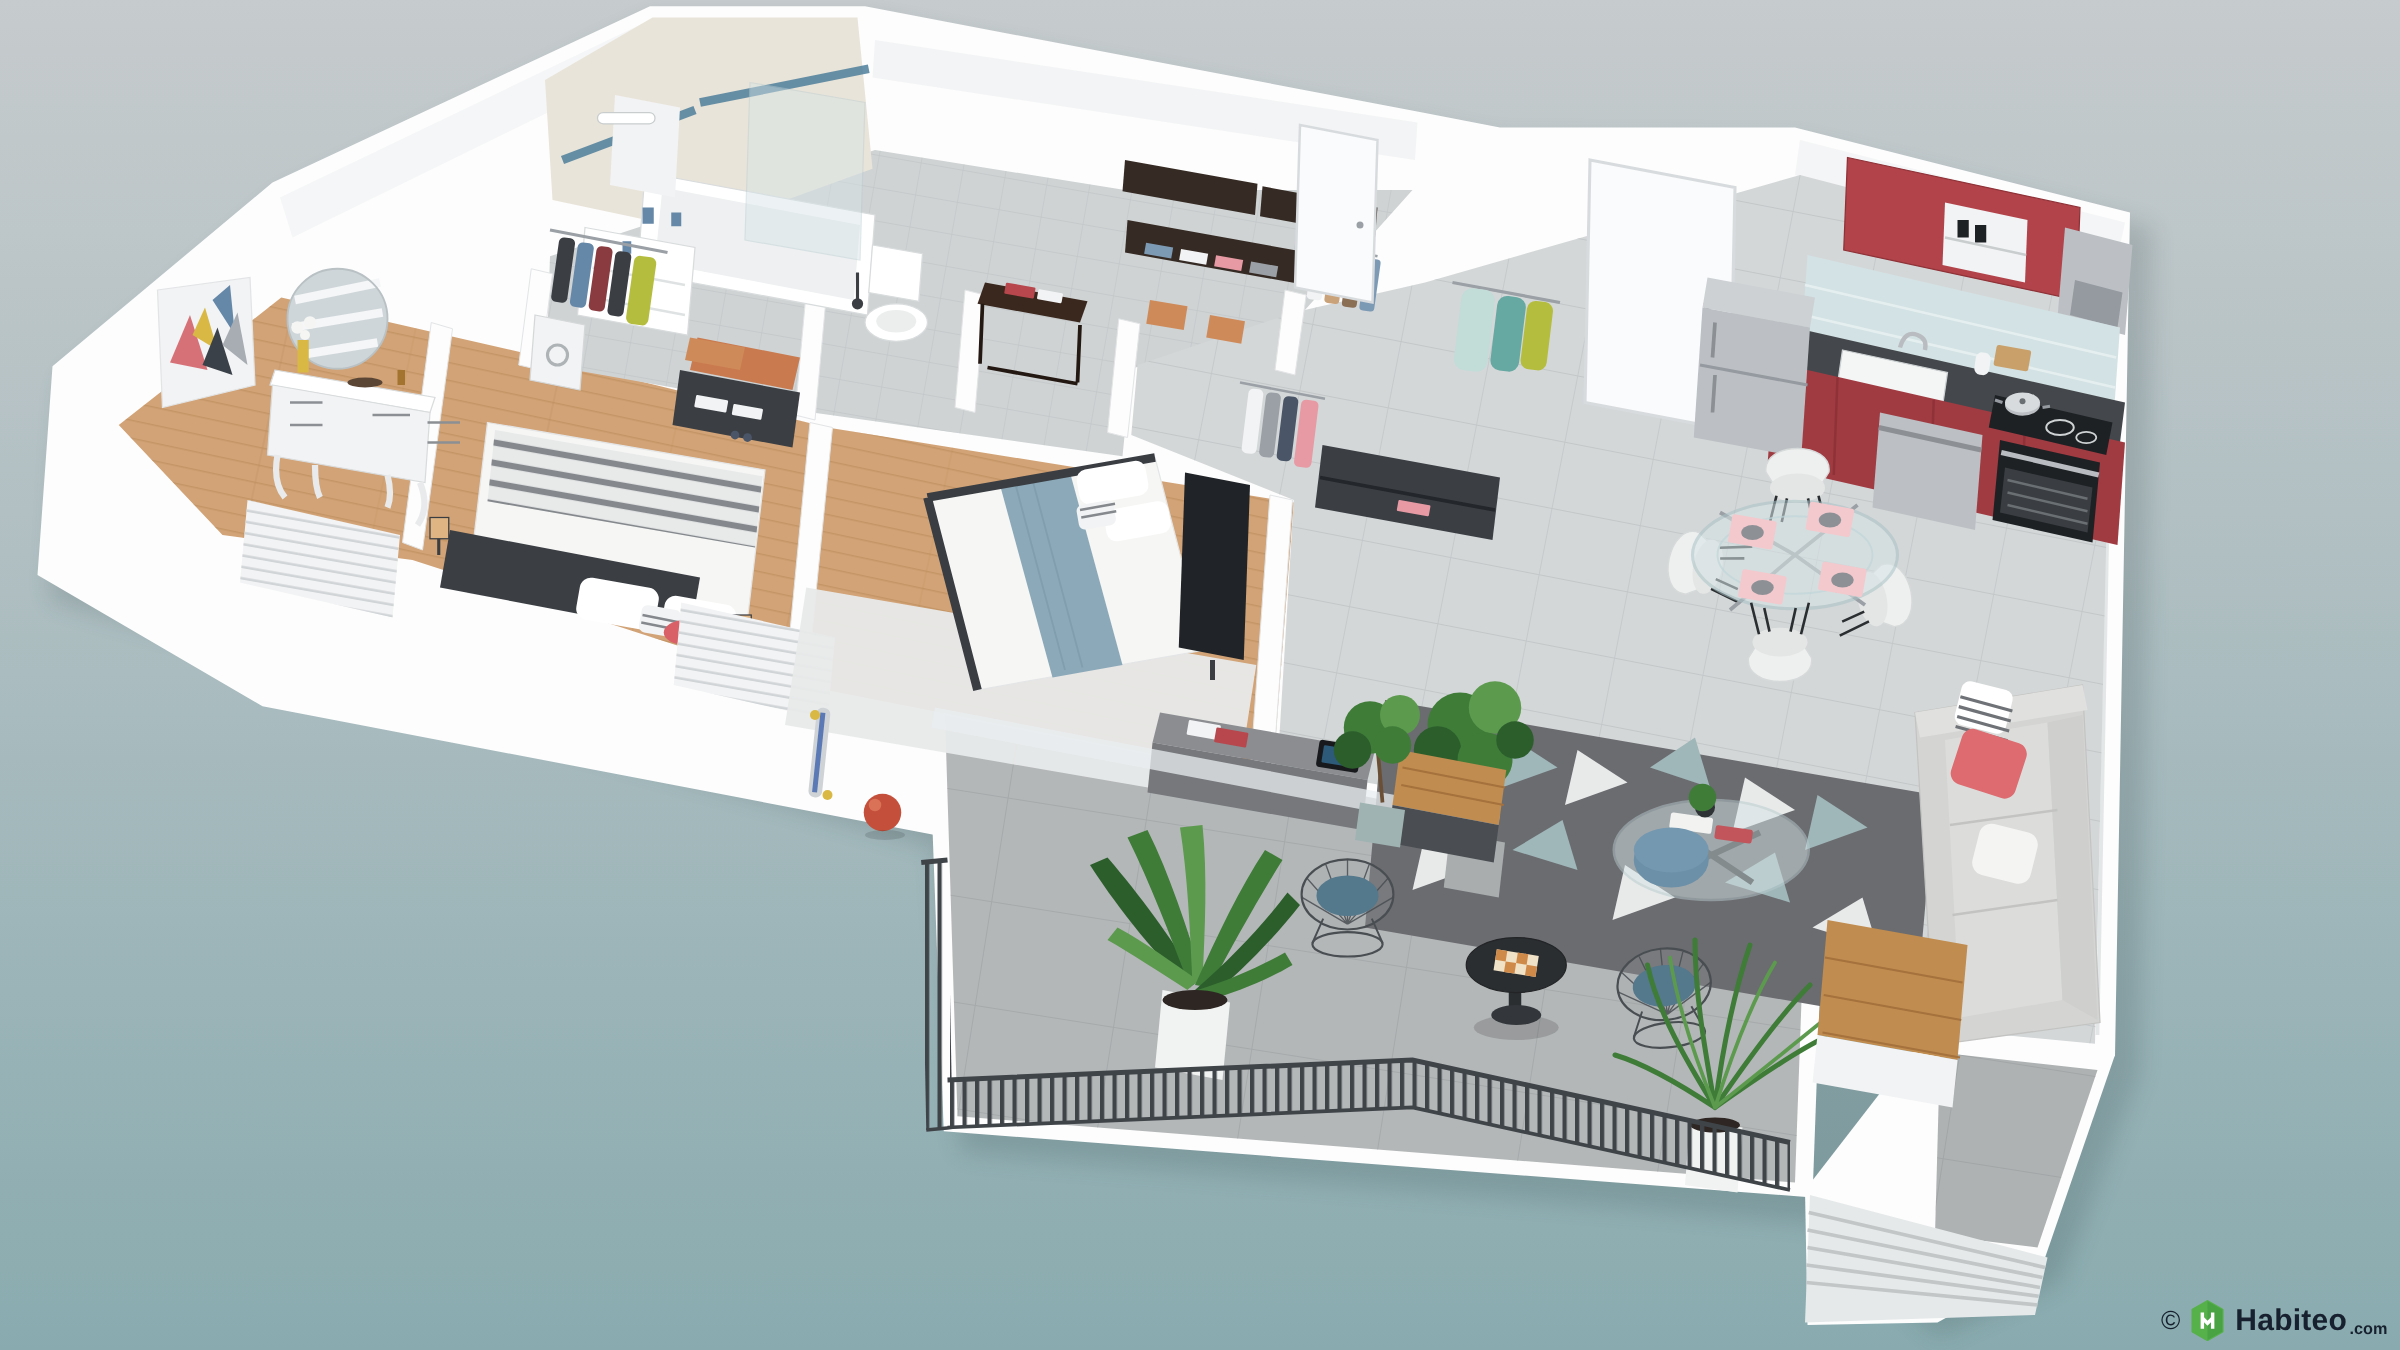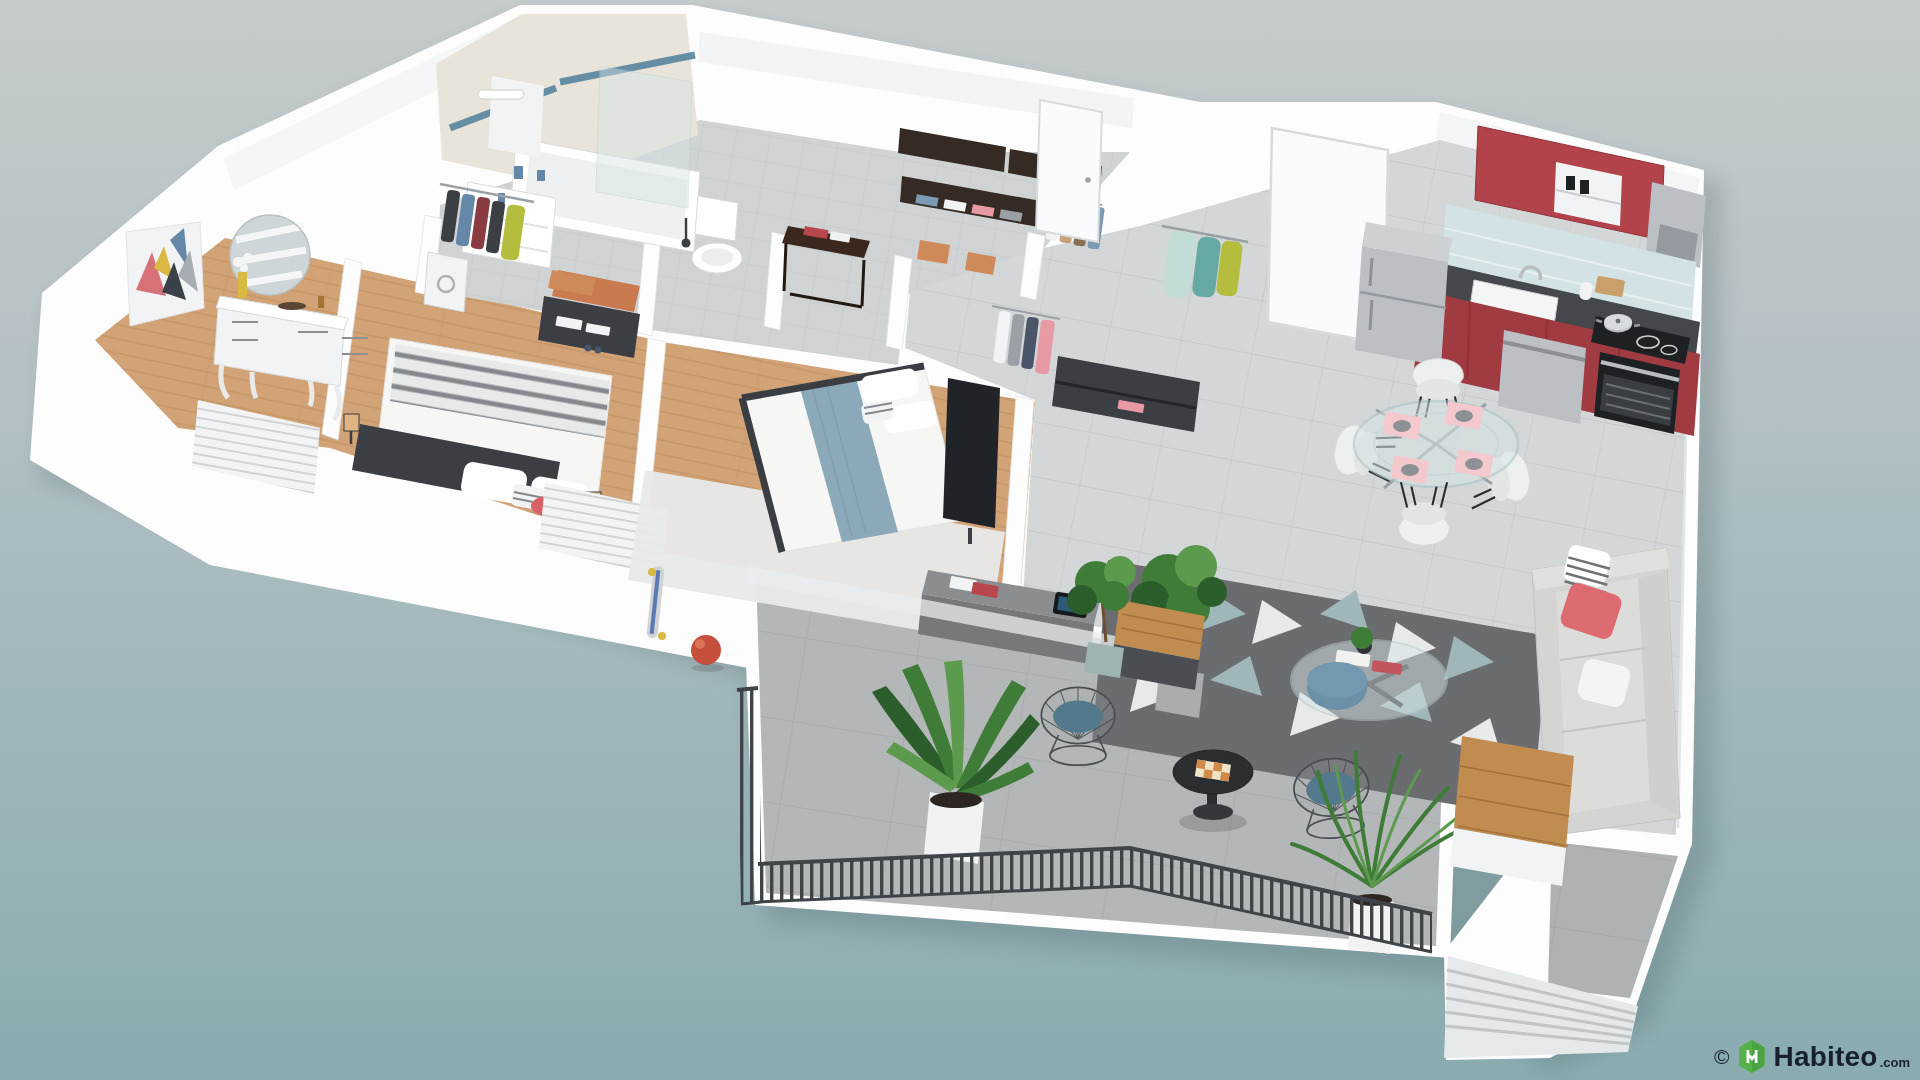--- a/index.html
+++ b/index.html
@@ -36,21 +36,21 @@
   .cNa{fill:var(--cloth_navy)} .cPk{fill:var(--cloth_pink)} .cGy{fill:var(--cloth_gray)}
   .glass{fill:var(--glass)} .wbar{fill:var(--wood_bar)} .wbarln{stroke:var(--wood_bar_line)}
   .ball{fill:var(--ball_red)} .mat{fill:var(--placemat_pink)} .plate{fill:var(--plate_gray)}
   .shadowFill{fill:var(--shadow)}
   .white{fill:#ffffff} .offw{fill:#f2f3f4}
   .edge{stroke:var(--wall_edge)}
 
   .watermark{position:absolute;right:10px;bottom:7px;display:flex;align-items:center;gap:7px;}
   .wm-copy{font-size:21px;color:var(--text_dark);font-weight:400;}
   .wm-logo{width:30px;height:33px;}
-  .wm-brand{font-size:28px;font-weight:700;color:var(--text_dark);letter-spacing:.2px;}
+  .wm-brand{font-size:24px;font-weight:700;color:var(--text_dark);letter-spacing:.2px;}
   .wm-suffix{font-size:13px;font-weight:700;color:var(--text_dark);align-self:flex-end;padding-bottom:3px;margin-left:-5px;}
 </style>
 </head>
 <body>
 
 <div class="stage">
 <svg viewBox="0 0 1920 1080">
   <defs>
     <filter id="blur10" x="-10%" y="-10%" width="120%" height="120%">
           <feGaussianBlur stdDeviation="10"></feGaussianBlur>

